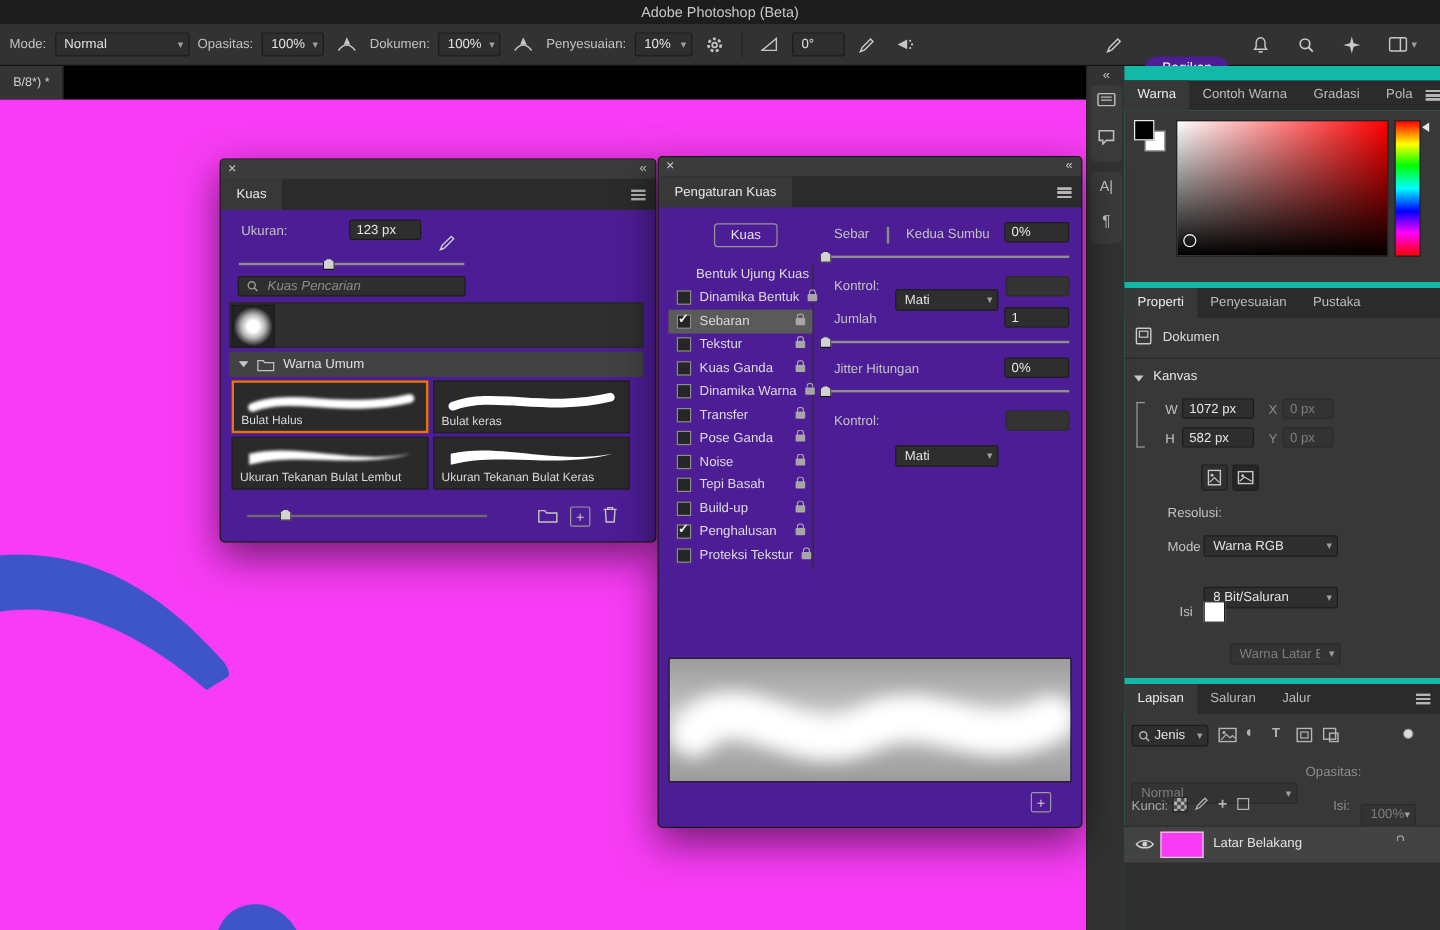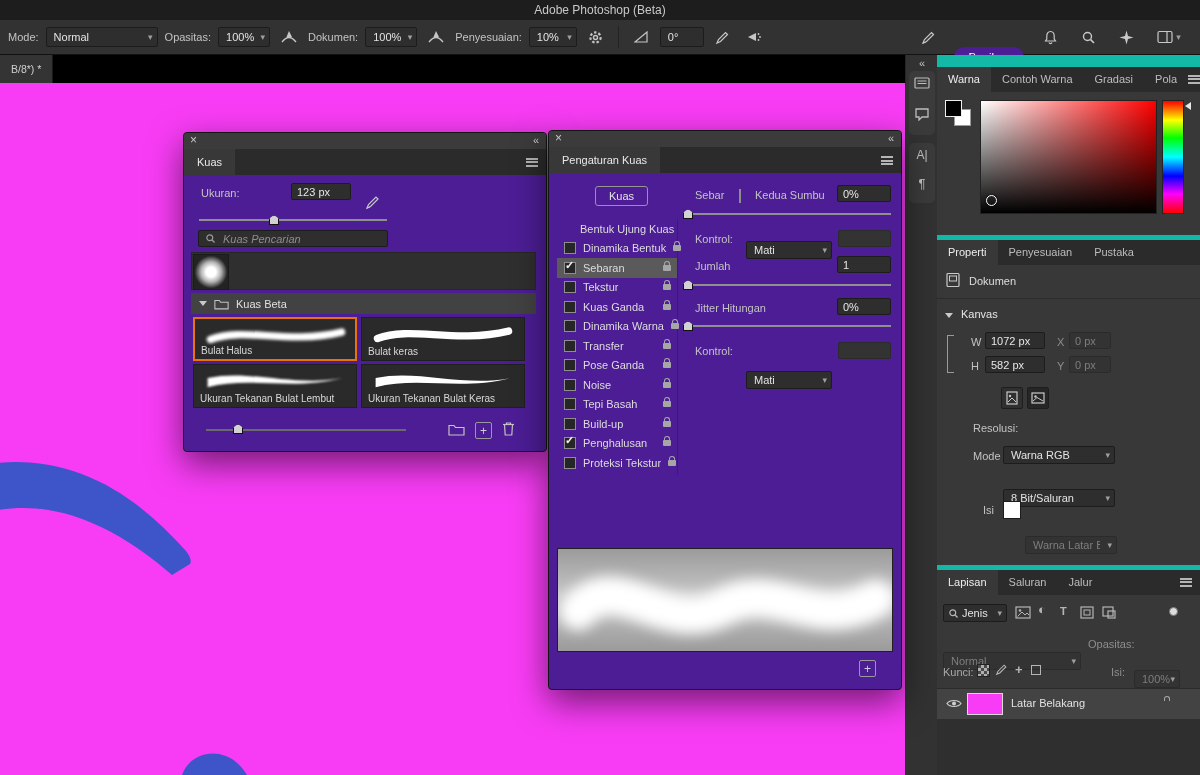--- a/index.html
+++ b/index.html
@@ -444,21 +444,21 @@
         <div class="dotthumb" style="left:1px;top:1px">
             <div class="dot"></div>
           </div>
       </div>
 
       <div class="ghead" style="left:7px;top:118px;width:345px;height:21px">
         <span class="caret-down"></span>
         <svg width="15" height="12" viewBox="0 0 17 13">
             <path d="M1 2.5 H6 L7.5 4.5 H16 V12 H1 Z" fill="none" stroke="#c3c3c3" stroke-width="1.2"></path>
           </svg>
-        <span>Kuas Beta</span>
+        <span>Warna Umum</span>
       </div>
 
       <div class="tile selected" style="left: 9px; top: 142px; border-color: rgb(232, 114, 13);">
         <svg width="158" height="24" viewBox="0 0 158 26" style="position:absolute;left:2px;top:2px">
             <path d="M8 20 C 45 6, 90 26, 150 12" fill="none" stroke="#fff" stroke-width="8" stroke-linecap="round" style="filter:blur(1.6px)"></path>
           </svg>
         <span class="tlabel">Bulat Halus</span>
       </div>
       <div class="tile" style="left:177px;top:142px">
         <svg width="158" height="24" viewBox="0 0 158 26" style="position:absolute;left:2px;top:2px">

